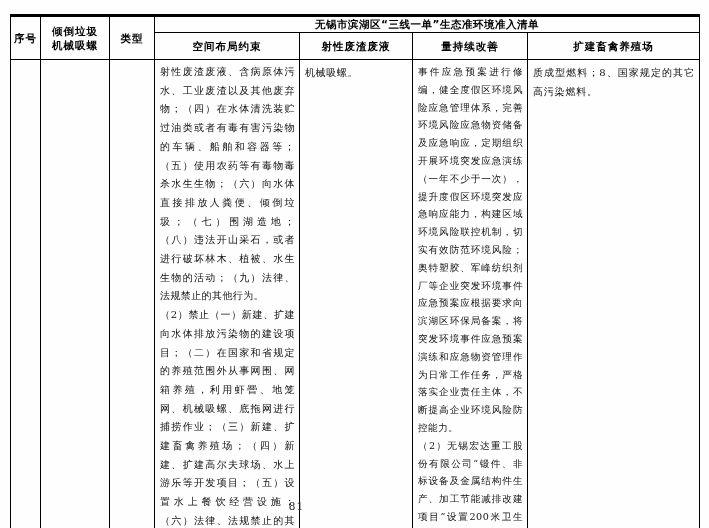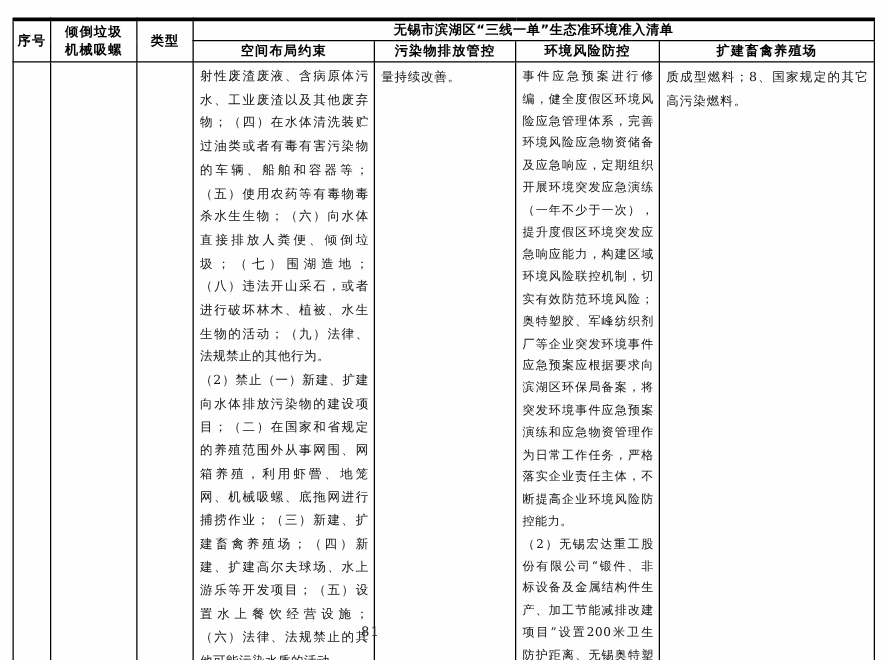--- a/index.html
+++ b/index.html
@@ -35,21 +35,21 @@
     font-family: "DejaVu Sans", sans-serif;
     font-weight: bold;
     font-size: 10.5px;
     text-align: center;
     vertical-align: middle;
     line-height: 1.35;
     letter-spacing: 1px;
     color: #000;
   }
   th.span-title { height: 17px; font-size: 10.5px; letter-spacing: 0.5px; margin-top: 46px; }
-  tr.sub-row th { height: 17px; }
+  tr.sub-row th { height: 27px; }
   
   tr.body-row { height: 432px; }
   tr.body-row td {
     vertical-align: top;
     text-align: justify;
     padding: 3px 4px 2px 5px;
   }
   td.content p.para {
     margin: 0;
     text-align: justify;
@@ -89,36 +89,36 @@
         <th rowspan="2">序号</th>
         <th rowspan="2">
           <span class="unit-name-line">倾倒垃圾</span>
           <span class="unit-name-line">机械吸螺</span>
         </th>
         <th rowspan="2">类型</th>
         <th colspan="4" class="span-title">无锡市滨湖区“三线一单”生态准环境准入清单</th>
       </tr>
       <tr class="sub-row">
         <th>空间布局约束</th>
-        <th>污染物排放管控</th>
-        <th>环境风险防控</th>
+        <th>射性废渣废液</th>
+        <th>量持续改善</th>
         <th>扩建畜禽养殖场</th>
       </tr>
     </thead>
     <tbody>
       <tr class="body-row">
         <td></td>
         <td></td>
         <td></td>
         <td class="content spatial">
             <p class="para">射性废渣废液、含病原体污水、工业废渣以及其他废弃物；（四）在水体清洗装贮过油类或者有毒有害污染物的车辆、船舶和容器等；（五）使用农药等有毒物毒杀水生生物；（六）向水体直接排放人粪便、倾倒垃圾；（七）围湖造地；（八）违法开山采石，或者进行破坏林木、植被、水生生物的活动；（九）法律、法规禁止的其他行为。</p>
             <p class="para">（2）禁止（一）新建、扩建向水体排放污染物的建设项目；（二）在国家和省规定的养殖范围外从事网围、网箱养殖，利用虾罾、地笼网、机械吸螺、底拖网进行捕捞作业；（三）新建、扩建畜禽养殖场；（四）新建、扩建高尔夫球场、水上游乐等开发项目；（五）设置水上餐饮经营设施；（六）法律、法规禁止的其他可能污染水质的活动。</p>
           </td>
         <td class="content pollutant">
-            <p class="para">量持续改善。</p>
+            <p class="para">机械吸螺。</p>
           </td>
         <td class="content risk">
             <p class="para">事件应急预案进行修编，健全度假区环境风险应急管理体系，完善环境风险应急物资储备及应急响应，定期组织开展环境突发应急演练（一年不少于一次），提升度假区环境突发应急响应能力，构建区域环境风险联控机制，切实有效防范环境风险；奥特塑胶、军峰纺织剂厂等企业突发环境事件应急预案应根据要求向滨湖区环保局备案，将突发环境事件应急预案演练和应急物资管理作为日常工作任务，严格落实企业责任主体，不断提高企业环境风险防控能力。</p>
             <p class="para">（2）无锡宏达重工股份有限公司“锻件、非标设备及金属结构件生产、加工节能减排改建项目”设置200米卫生防护距离、无锡奥特塑胶有限公司</p>
           </td>
         <td class="content resource">
             <p class="para">质成型燃料；8、国家规定的其它高污染燃料。</p>
           </td>
       </tr>
     </tbody>

